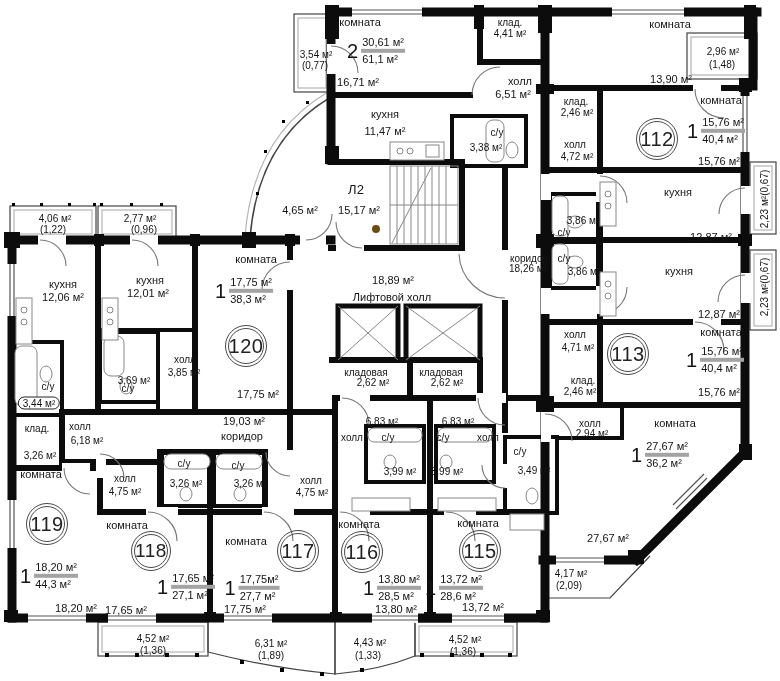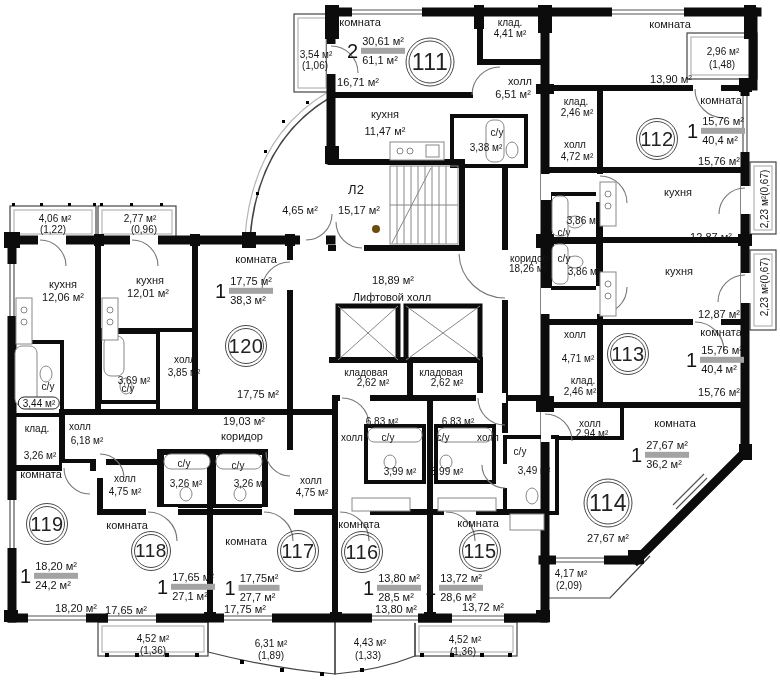--- a/index.html
+++ b/index.html
@@ -14,21 +14,21 @@
   .circle{position:absolute;transform:translate(-50%,-50%);border:1.4px solid #4a4a4a;border-radius:50%;
           display:flex;align-items:center;justify-content:center;z-index:5;background:transparent}
   .circle::before{content:"";position:absolute;inset:2px;border:1px solid #4a4a4a;border-radius:50%}
   .circle span{color:#222;letter-spacing:.5px}
   .c-lg{width:47px;height:47px}.c-lg span{font-size:23px}
   .c-md{width:40px;height:40px}.c-md span{font-size:20px}
   .c-sm{width:38px;height:38px}.c-sm span{font-size:19px}
   .fg{position:absolute;transform:translate(-50%,-50%);display:flex;align-items:center;gap:3px;z-index:5}
   .fg .d{font-size:20px;line-height:1}
   .fg .fr{display:flex;flex-direction:column;text-align:left;font-size:11px;line-height:1.2}
-  .fg .fr .t{border-bottom:6px solid #a3a3a3;padding:0 1px}
+  .fg .fr .t{border-bottom:4px solid #a3a3a3;padding:0 1px}
   .fg .fr .b{padding:0 1px}
 </style>
 </head>
 <body>
 
 <div id="plan">
 
 <svg id="walls" width="780" height="681" viewBox="0 0 780 681">
 
   <g stroke="#444" fill="none" stroke-width="1.2">
@@ -344,26 +344,23 @@
 <div class="lbl s10" style="left:447px;top:382px">2,62 м²</div>
 
 <div class="lbl" style="left:360px;top:22px">комната</div>
 <div class="fg" style="left:376px;top:51px">
   <span class="d">2</span>
   <span class="fr">
         <span class="t">30,61 м²</span>
         <span class="b">61,1 м²</span>
       </span>
 </div>
-<div class="circle c-lg" style="left:430px;top:62px">
-      <span>111</span>
-    </div>
 <div class="lbl" style="left:358px;top:82px">16,71 м²</div>
 <div class="lbl s10" style="left:316px;top:54px">3,54 м²</div>
-<div class="lbl s10" style="left:315px;top:65px">(1,06)</div>
+<div class="lbl s10" style="left:315px;top:65px">(0,77)</div>
 <div class="lbl" style="left:385px;top:114px">кухня</div>
 <div class="lbl" style="left:385px;top:131px">11,47 м²</div>
 <div class="lbl s10" style="left:510px;top:22px">клад.</div>
 <div class="lbl s10" style="left:510px;top:33px">4,41 м²</div>
 <div class="lbl" style="left:520px;top:81px">холл</div>
 <div class="lbl" style="left:513px;top:94px">6,51 м²</div>
 <div class="lbl s10" style="left:497px;top:132px">с/у</div>
 <div class="lbl s10" style="left:486px;top:147px">3,38 м²</div>
 
 <div class="lbl" style="left:670px;top:24px">комната</div>
@@ -402,40 +399,37 @@
       <span>113</span>
     </div>
 <div class="fg" style="left:715px;top:360px">
   <span class="d">1</span>
   <span class="fr">
         <span class="t">15,76 м²</span>
         <span class="b">40,4 м²</span>
       </span>
 </div>
 <div class="lbl s10" style="left:575px;top:334px">холл</div>
-<div class="lbl s10" style="left:578px;top:358px">4,71 м²</div>
+<div class="lbl s10" style="left:578px;top:347px">4,71 м²</div>
 <div class="lbl s10" style="left:583px;top:380px">клад.</div>
 <div class="lbl s10" style="left:580px;top:391px">2,46 м²</div>
 <div class="lbl" style="left:719px;top:392px">15,76 м²</div>
 
 <div class="lbl" style="left:675px;top:423px">комната</div>
 <div class="lbl s10" style="left:590px;top:423px">холл</div>
 <div class="lbl s10" style="left:592px;top:433px">2,94 м²</div>
 <div class="lbl s10" style="left:520px;top:451px">с/у</div>
 <div class="lbl s10" style="left:534px;top:470px">3,49 м²</div>
 <div class="fg" style="left:660px;top:455px">
   <span class="d">1</span>
   <span class="fr">
         <span class="t">27,67 м²</span>
         <span class="b">36,2 м²</span>
       </span>
 </div>
-<div class="circle c-lg" style="left:608px;top:503px">
-      <span>114</span>
-    </div>
 <div class="lbl" style="left:608px;top:538px">27,67 м²</div>
 <div class="lbl s10" style="left:571px;top:573px">4,17 м²</div>
 <div class="lbl s10" style="left:569px;top:585px">(2,09)</div>
 
 <div class="lbl s10" style="left:458px;top:421px">6,83 м²</div>
 <div class="lbl s10" style="left:488px;top:437px">холл</div>
 <div class="lbl s10" style="left:443px;top:437px">с/у</div>
 <div class="lbl s10" style="left:447px;top:471px">3,99 м²</div>
 <div class="lbl" style="left:478px;top:523px">комната</div>
 <div class="circle c-md" style="left:480px;top:551px">
@@ -520,21 +514,21 @@
 <div class="lbl s10" style="left:80px;top:426px">холл</div>
 <div class="lbl s10" style="left:87px;top:440px">6,18 м²</div>
 <div class="lbl" style="left:41px;top:474px">комната</div>
 <div class="circle c-md" style="left:47px;top:524px">
       <span>119</span>
     </div>
 <div class="fg" style="left:49px;top:576px">
   <span class="d">1</span>
   <span class="fr">
         <span class="t">18,20 м²</span>
-        <span class="b">24,2 м²</span>
+        <span class="b">44,3 м²</span>
       </span>
 </div>
 <div class="lbl" style="left:76px;top:608px">18,20 м²</div>
 
 <div class="lbl s10" style="left:140px;top:218px">2,77 м²</div>
 <div class="lbl s10" style="left:144px;top:229px">(0,96)</div>
 <div class="lbl" style="left:150px;top:280px">кухня</div>
 <div class="lbl" style="left:148px;top:293px">12,01 м²</div>
 <div class="lbl" style="left:256px;top:259px">комната</div>
 <div class="fg" style="left:244px;top:291px">

